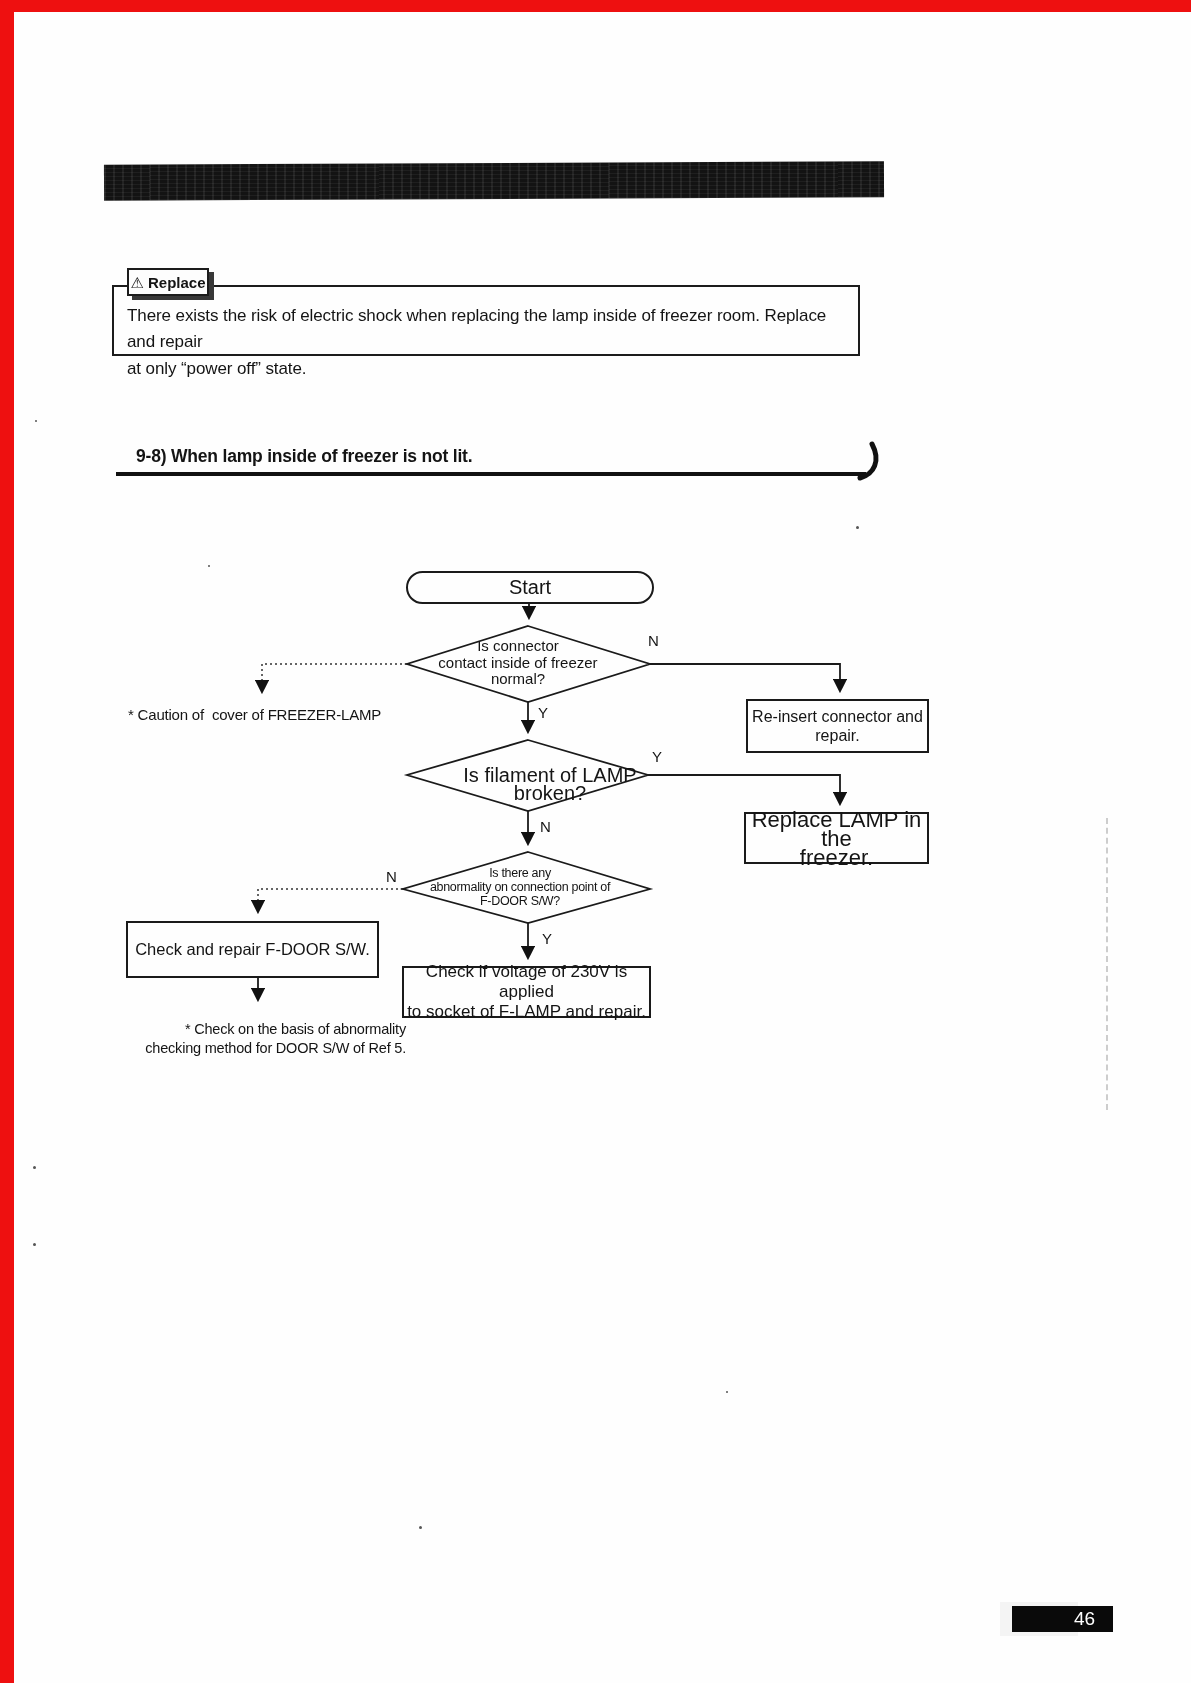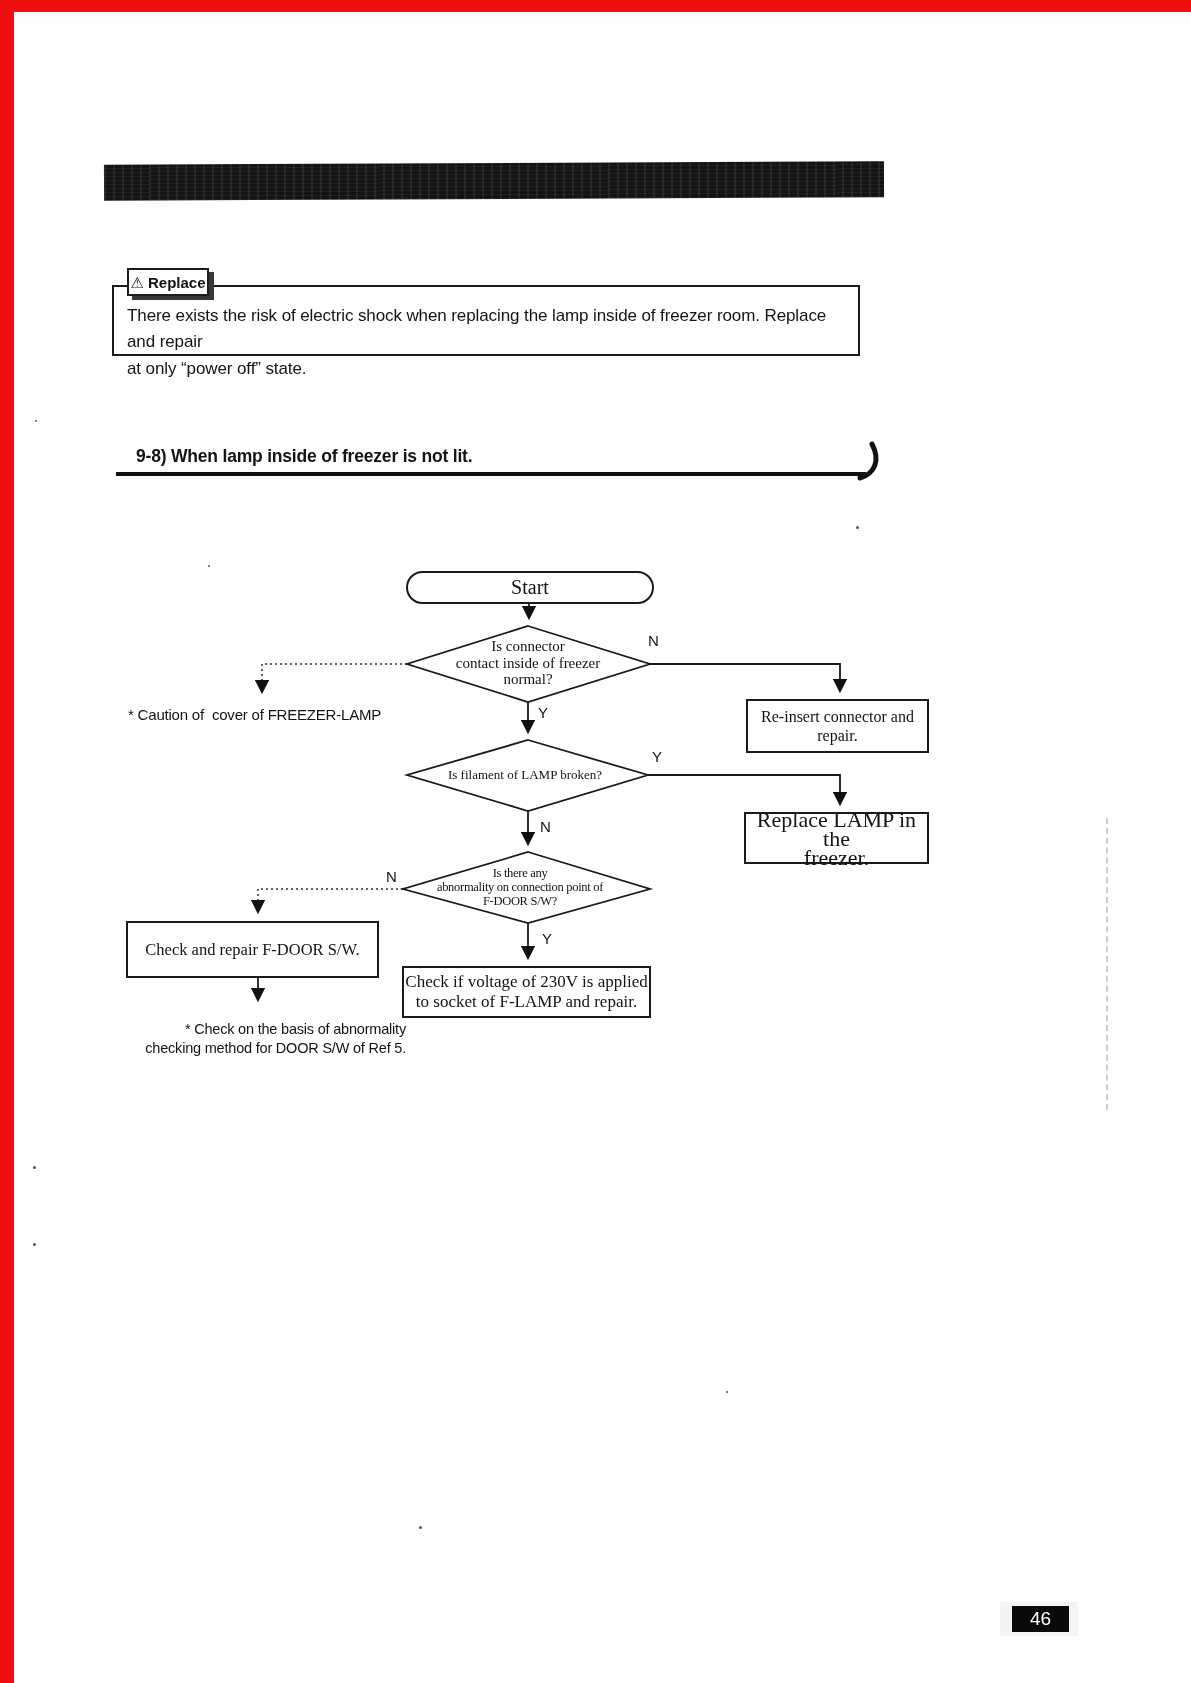--- a/index.html
+++ b/index.html
@@ -31,43 +31,43 @@
     border:2px solid #1c1c1c;box-shadow:5px 4px 0 #383838;
     display:flex;align-items:center;justify-content:center;gap:4px;
     font-size:15px;font-weight:bold;z-index:3;box-sizing:border-box;
   }
   .warn-glyph{font-size:15px;font-weight:normal;line-height:1;}
   
   .section-title{
     left:136px;top:446px;font-size:17.5px;font-weight:bold;letter-spacing:-0.2px;
   }
   
-  .node-text{position:absolute;text-align:center;font-family:Liberation Serif, serif;}
+  .node-text{position:absolute;text-align:center;}
   .start-text{left:407px;top:572px;width:246px;height:31px;line-height:31px;font-size:20px;}
-  .d1-text{left:407px;top:638px;width:242px;font-size:15px;line-height:16.5px;}
-  .d2-text{left:404px;top:766px;width:242px;font-size:13px;line-height:18px;text-align:center;}
+  .d1-text{left:397px;top:638px;width:242px;font-size:15px;line-height:16.5px;}
+  .d2-text{left:429px;top:766px;width:242px;font-size:20px;line-height:18px;text-align:center;}
   .d3-text{left:392px;top:866px;width:256px;font-size:12.5px;line-height:14px;letter-spacing:-0.3px;}
   .box-text{display:flex;flex-direction:column;align-items:center;justify-content:center;}
   .reinsert-text{left:747px;top:700px;width:181px;height:52px;font-size:16px;line-height:19px;align-items:center;}
   .replace-text{left:745px;top:813px;width:183px;height:50px;font-size:22px;line-height:19px;}
   .fdoor-text{left:127px;top:922px;width:251px;height:55px;font-size:16.5px;}
   .voltage-text{left:403px;top:967px;width:247px;height:50px;font-size:17px;line-height:20px;}
   .branch-label{position:absolute;font-size:15px;}
   .lbl-n1{left:648px;top:632px;}
   .lbl-y1{left:538px;top:704px;}
   .lbl-y2{left:652px;top:748px;}
   .lbl-n2{left:540px;top:818px;}
   .lbl-n3{left:386px;top:868px;}
   .lbl-y3{left:542px;top:930px;}
   .note1{left:128px;top:706px;font-size:15px;white-space:pre-wrap;letter-spacing:-0.2px;}
   .note3{left:110px;top:1020px;width:296px;text-align:right;font-size:14.5px;line-height:19px;letter-spacing:-0.2px;}
   
   .page-num{
     left:1012px;top:1606px;width:57px;height:26px;background:#0a0a0a;color:#fff;
-    display:flex;align-items:center;justify-content:center;font-size:19px;
+    display:flex;align-items:center;justify-content:center;font-size:19px;padding-left:44px;
   }
   .page-num-shadow{left:1000px;top:1602px;width:78px;height:34px;background:#f4f4f4;}
   
   .speck{position:absolute;background:#555;border-radius:50%;}
   .edge-dash{left:1106px;top:818px;height:292px;border-left:2px dashed #c2c2c2;opacity:.8;}
   svg{position:absolute;left:0;top:0;}
 </style>
 </head>
 <body>
 

